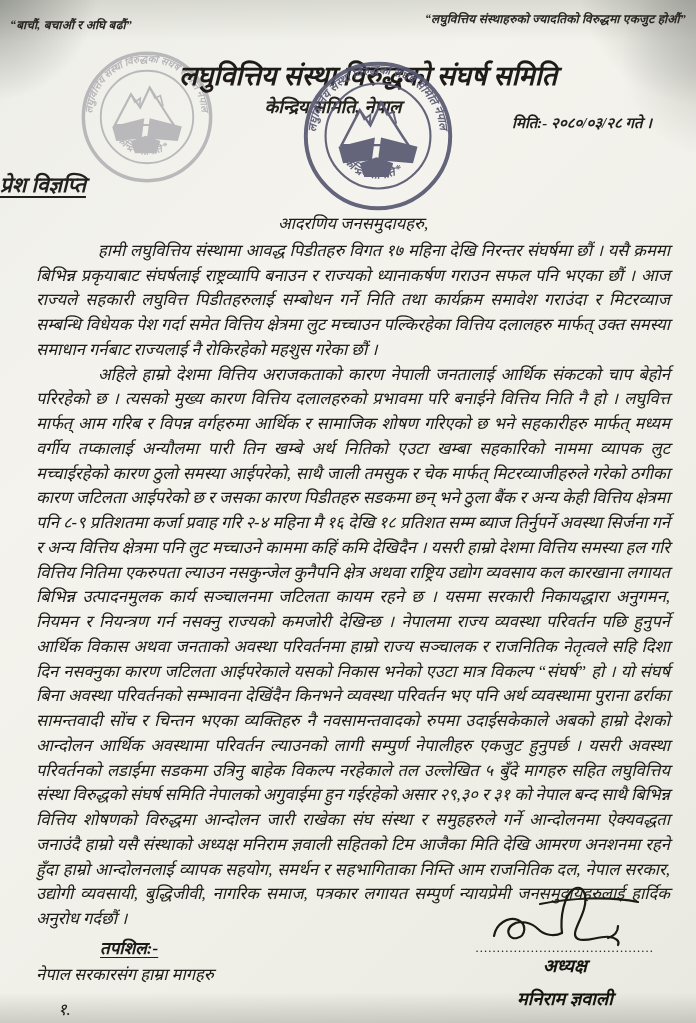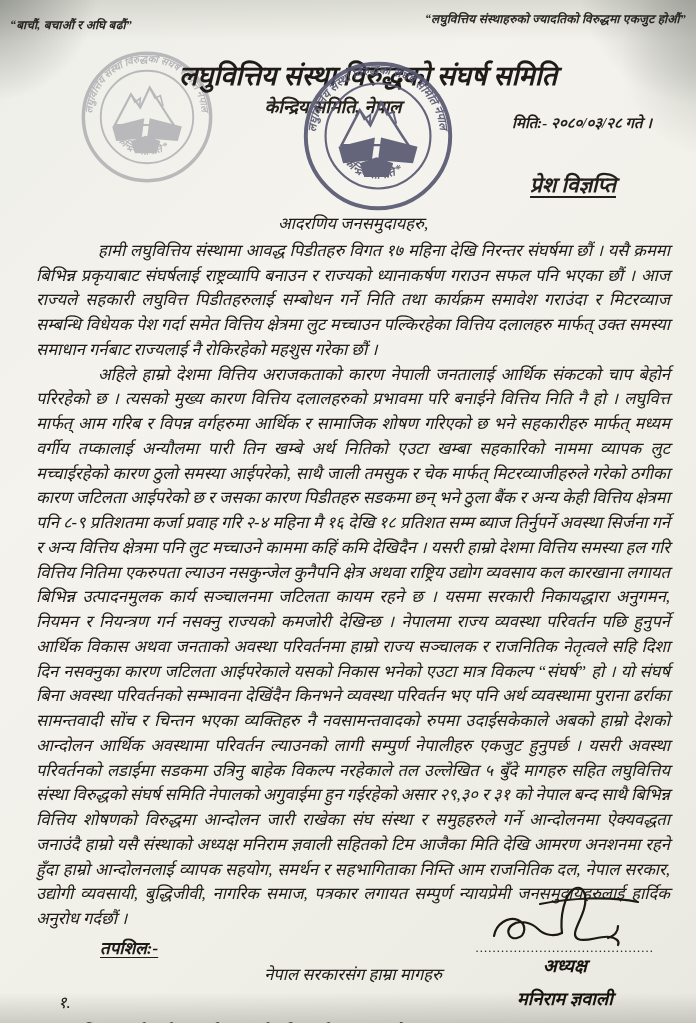--- a/index.html
+++ b/index.html
@@ -49,21 +49,21 @@
   }
   .date-line{
     position:absolute;
     right:44px;top:112px;
     font-weight:bold;
     font-size:15px;
   }
   .doc-type{
     position:absolute;
     left:0;right:80px;top:170px;
-    text-align:right;
+    text-align:left;
     font-weight:bold;
     font-size:21px;
     text-decoration:underline;
     text-underline-offset:4px;
   }
   .stamp{position:absolute;}
   .stamp svg{display:block;width:100%;height:100%;}
   .stamp.faded{
     left:80px;top:50px;width:134px;height:134px;
     color:var(--seal_faded,#97969e);
@@ -86,21 +86,21 @@
   .salutation{margin:0 0 2px 0;text-align:center;}
   .para{margin:0;text-indent:62px;}
   .tapasil{
     margin:4px 0 2px 64px;
     font-weight:bold;
     font-size:17px;
     text-decoration:underline;
     text-underline-offset:3px;
     text-align:left;
   }
-  .demands-intro{text-align:center;margin-bottom:3px;}
+  .demands-intro{text-align:left;margin-bottom:10px;}
   .demands{
     list-style:none;
     margin:0;padding:0 0 0 22px;
     text-align:left;
   }
   .demands li{display:flex;gap:10px;margin-bottom:4px;}
   .demands .num{flex:0 0 auto;}
   .sig-block{
     position:absolute;
     right:26px;top:878px;

